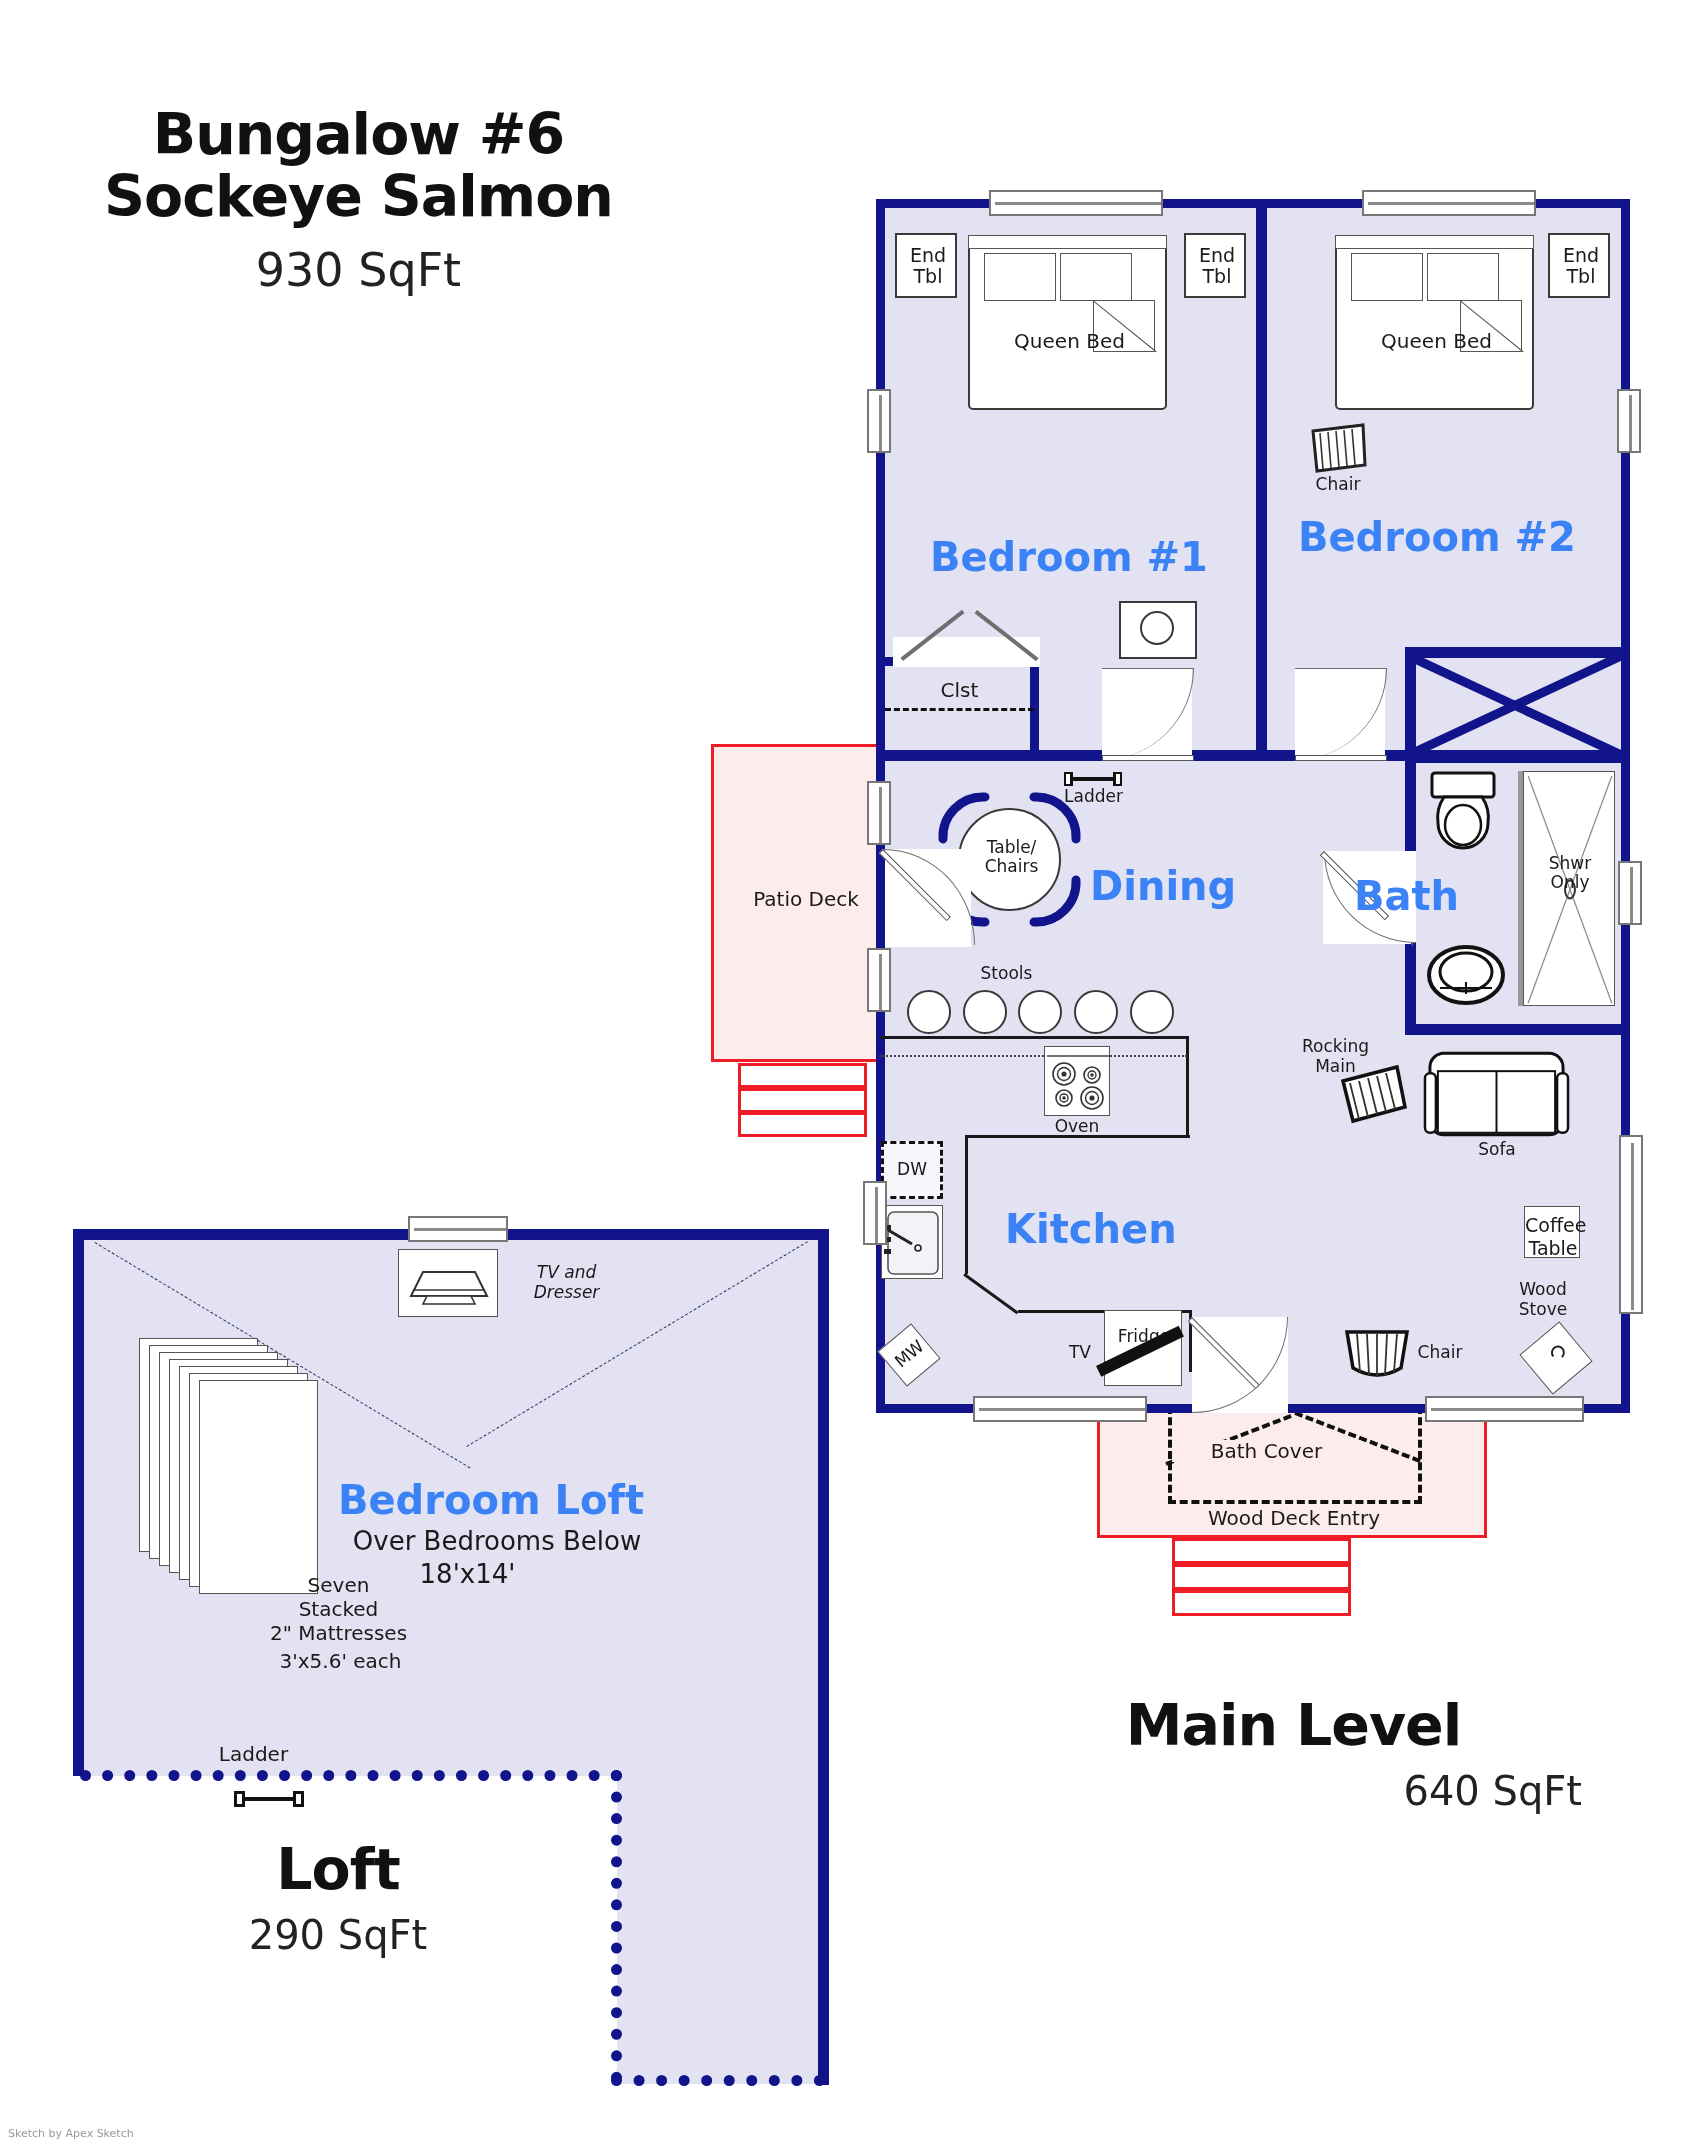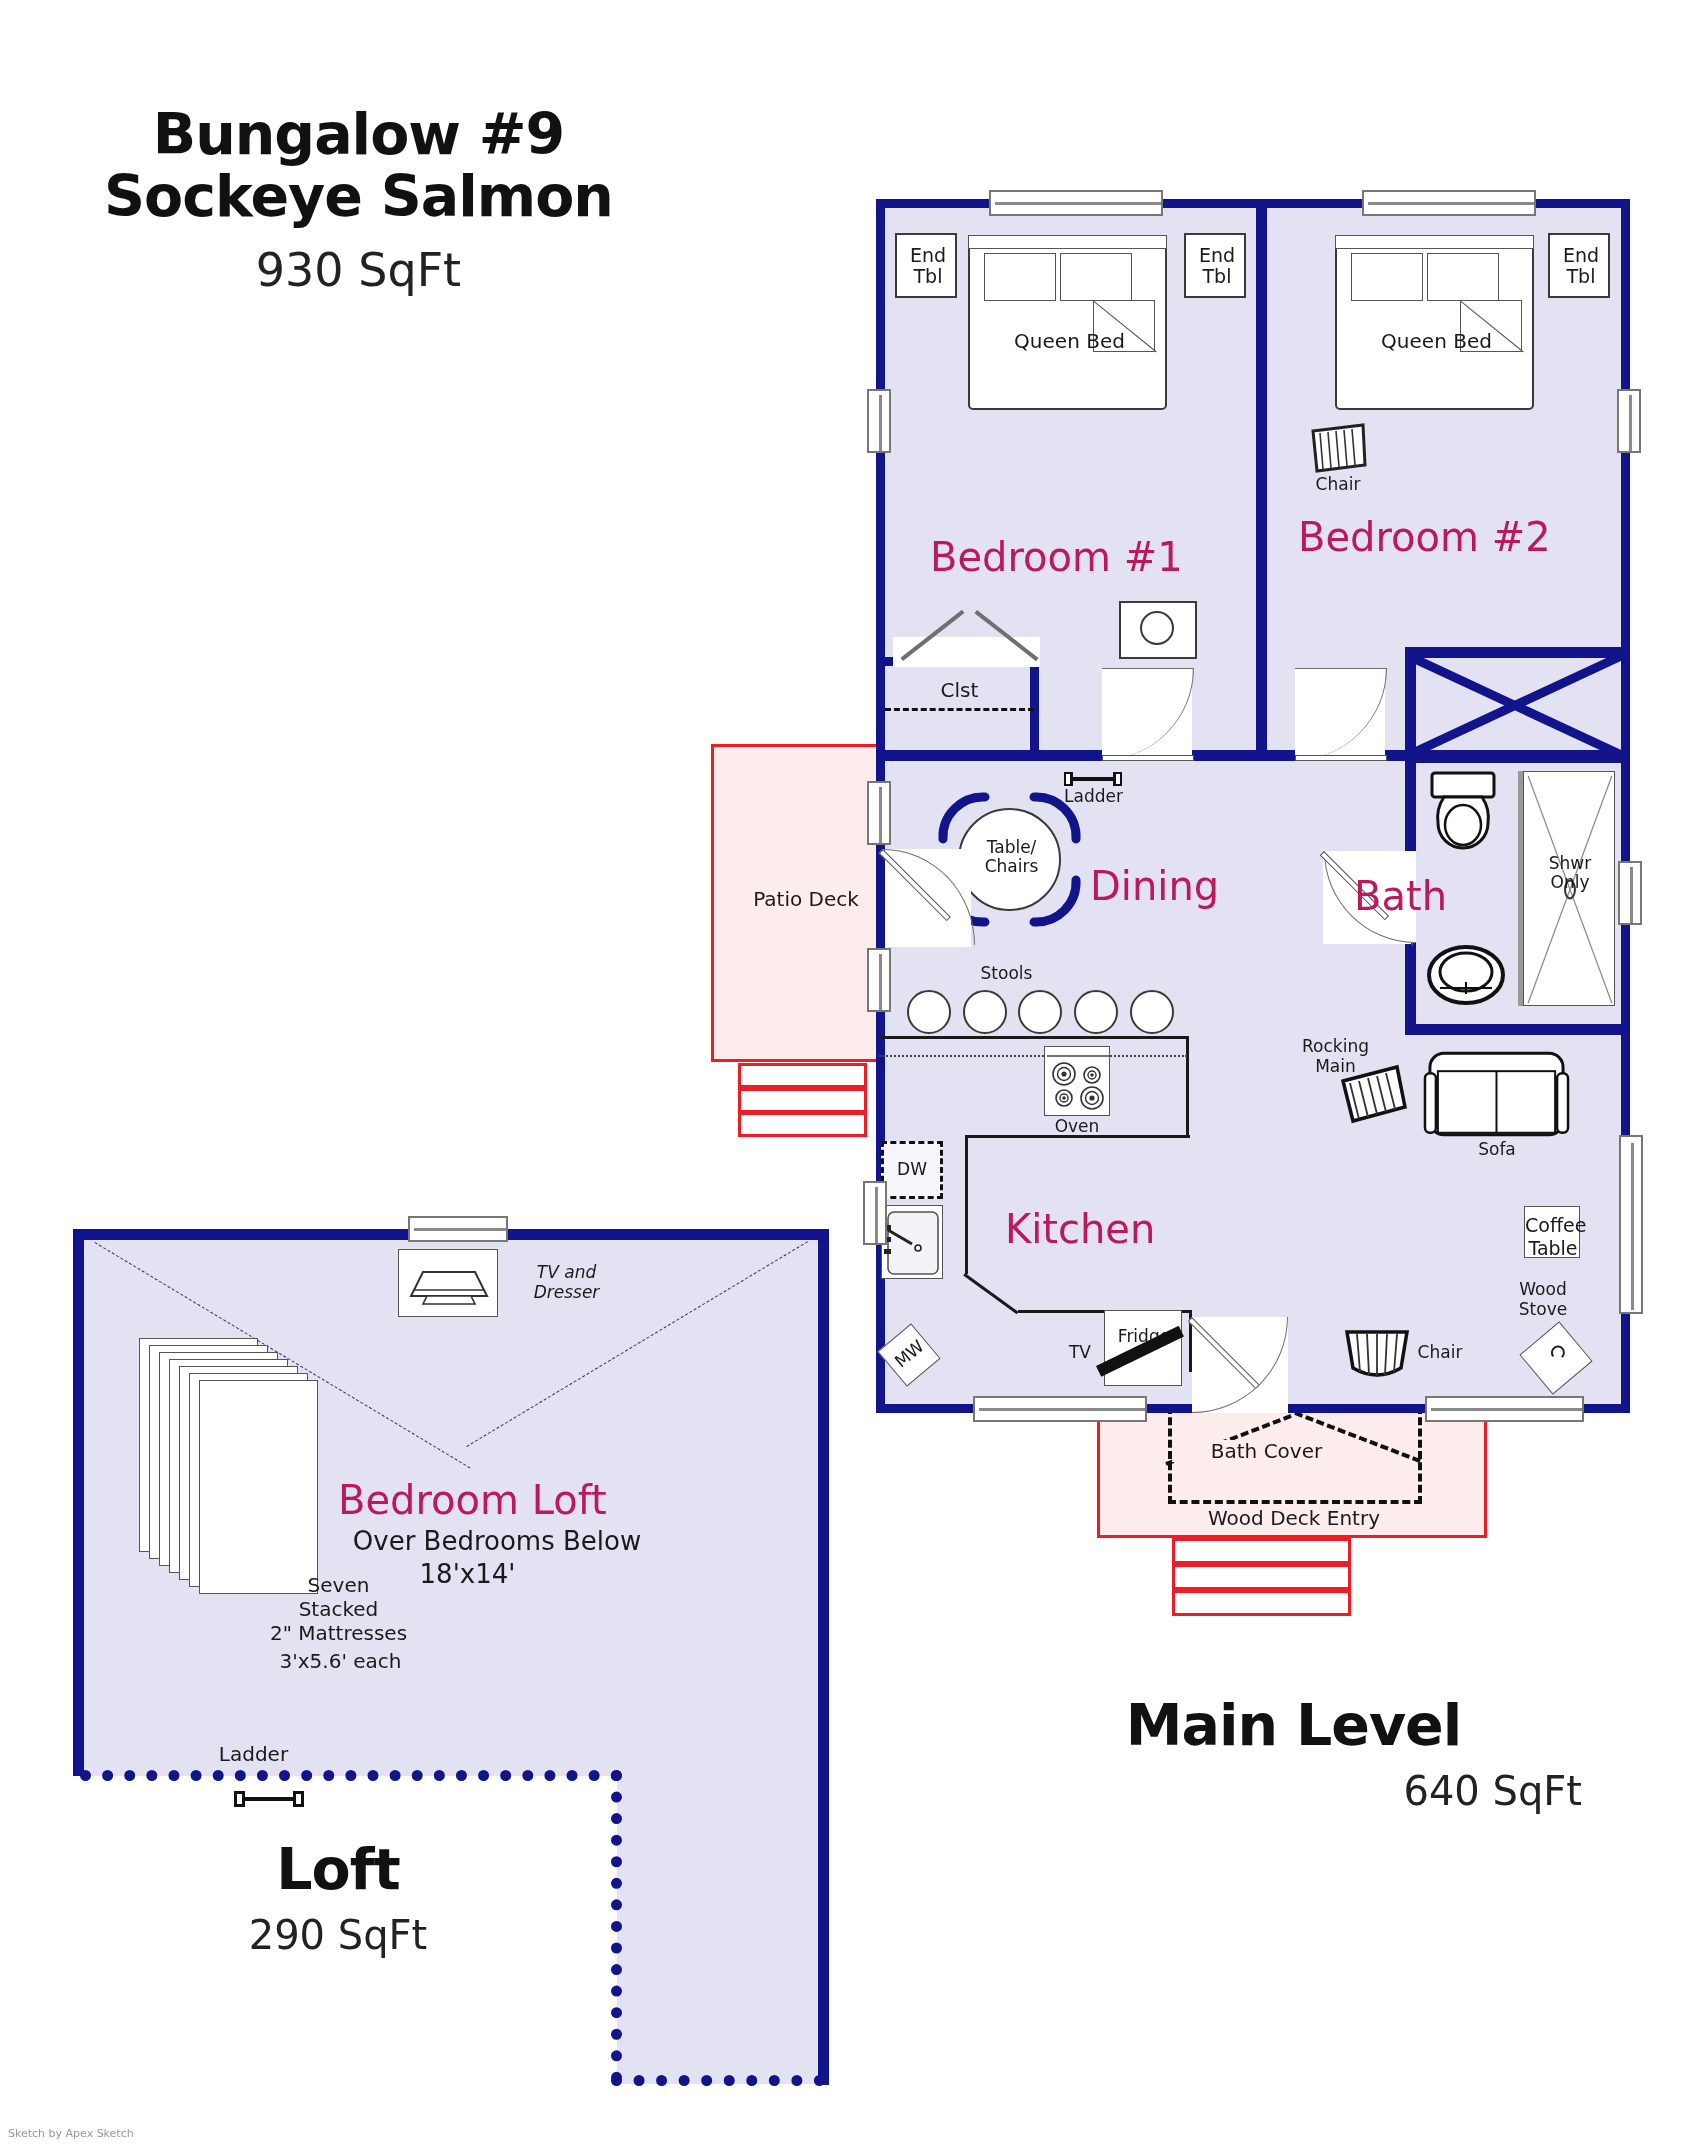--- a/index.html
+++ b/index.html
@@ -18,21 +18,21 @@
   
   .room{background:#e2e2f2;}
   .wall{background:#12148c;}
   .wall-o{border:9px solid #12148c;box-sizing:border-box;background:#e2e2f2;}
 
   
   .deck{background:#fdecec;border:3px solid #ee1c25;box-sizing:border-box;}
   .stair{border:3px solid #ee1c25;box-sizing:border-box;background:#ffffff;}
 
   
-  .rlabel{font-weight:normal;color:#be185d;white-space:nowrap;line-height:1.0;}
+  .rlabel{font-weight:bold;color:#3b82f6;white-space:nowrap;line-height:1.0;}
   .rlabel.big{font-size:40px;}
   .tlabel{font-size:20px;color:#1a1a1a;white-space:nowrap;line-height:1.12;text-align:center;}
   .tlabel.s{font-size:17px;}
   .tlabel.xs{font-size:19px;}
 
   
   .box{border:2px solid #3a3a3a;background:#ffffff;box-sizing:border-box;}
   .box-thin{border:1.5px solid #555;background:#fff;box-sizing:border-box;}
   .circ{border:2px solid #3a3a3a;background:#fff;border-radius:50%;box-sizing:border-box;}
   .wdw{border:2px solid #777;background:#fff;box-sizing:border-box;}
@@ -40,21 +40,21 @@
   .whitecut{background:#ffffff;}
   .swing{border:1.5px solid #6f6f6f;border-radius:50%;box-sizing:border-box;background:transparent;}
   .doorleaf{background:#fff;border:1.5px solid #555;box-sizing:border-box;}
 
   .watermark{font-size:11px;color:#9a9a9a;}
 </style>
 </head>
 <body>
 
 <div class="abs nosel" style="left:60px;top:104px;width:597px;">
-  <div class="title-main">Bungalow #9</div>
+  <div class="title-main">Bungalow #6</div>
   <div class="title-main">Sockeye Salmon</div>
   <div class="title-sub" style="margin-top:16px;">930 SqFt</div>
 </div>
 
 <div class="abs" style="left:0;top:0;width:1707px;height:1493px;">
 
   <div class="abs deck" style="left:711px;top:744px;width:184px;height:318px;">
     <div class="abs tlabel" style="left:0;top:141px;width:184px;">Patio Deck</div>
   </div>
   <div class="abs stair" style="left:738px;top:1063px;width:129px;height:25px;"></div>

